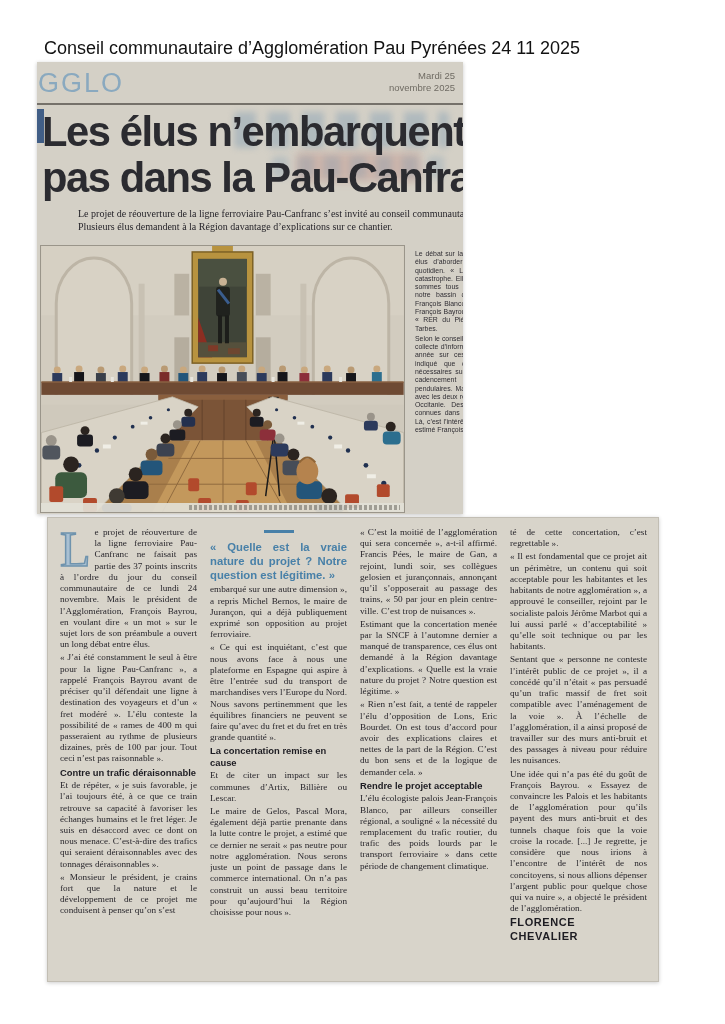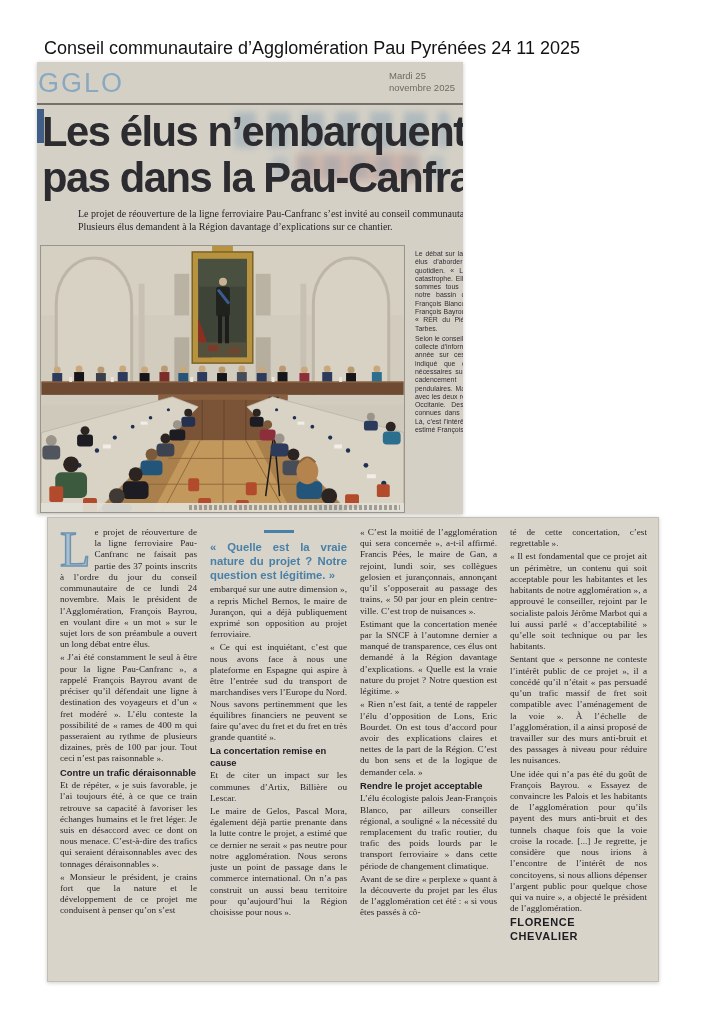--- a/index.html
+++ b/index.html
@@ -14,21 +14,21 @@
   
   .clip-top{
     position:absolute;left:37px;top:62px;width:426px;height:452px;
     background:#d4d0c6;box-shadow:0 1px 4px rgba(0,0,0,.22);overflow:hidden;
   }
   .masthead{
     position:absolute;left:1px;top:6px;font-size:27px;letter-spacing:2px;
     color:#8aa9bf;font-weight:400;
   }
   .np-date{
-    position:absolute;right:8px;top:8px;text-align:left;font-size:9.5px;
+    position:absolute;right:8px;top:8px;text-align:right;font-size:9.5px;
     line-height:1.3;color:#6f6b63;
   }
   .np-rule{
     position:absolute;left:0;top:41px;width:100%;height:2px;background:#55524b;opacity:.75;
   }
   .edge-mark{
     position:absolute;left:0;top:47px;width:7px;height:34px;background:#274a7a;opacity:.85;
   }
   .ghost{position:absolute;filter:blur(3px);border-radius:4px;pointer-events:none;}
   .ghost-1{right:14px;top:50px;width:215px;height:36px;
@@ -343,21 +343,20 @@
       <p>Et de citer un impact sur les communes d’Artix, Billière ou Lescar.</p>
       <p>Le maire de Gelos, Pascal Mora, également déjà partie prenante dans la lutte contre le projet, a estimé que ce dernier ne serait « pas neutre pour notre agglomération. Nous serons juste un point de passage dans le commerce international. On n’a pas construit un aussi beau territoire pour qu’aujourd’hui la Région choisisse pour nous ».</p>
     </div>
 
     <div class="col">
       <p>« C’est la moitié de l’agglomération qui sera concernée », a-t-il affirmé. Francis Pées, le maire de Gan, a rejoint, lundi soir, ses collègues gelosien et jurançonnais, annonçant qu’il s’opposerait au passage des trains, « 50 par jour en plein centre-ville. C’est trop de nuisances ».</p>
       <p>Estimant que la concertation menée par la SNCF à l’automne dernier a manqué de transparence, ces élus ont demandé à la Région davantage d’explications. « Quelle est la vraie nature du projet ? Notre question est légitime. »</p>
       <p>« Rien n’est fait, a tenté de rappeler l’élu d’opposition de Lons, Eric Bourdet. On est tous d’accord pour avoir des explications claires et nettes de la part de la Région. C’est du bon sens et de la logique de demander cela. »</p>
       <p class="subhead">Rendre le projet acceptable</p>
       <p>L’élu écologiste palois Jean-François Blanco, par ailleurs conseiller régional, a souligné « la nécessité du remplacement du trafic routier, du trafic des poids lourds par le transport ferroviaire » dans cette période de changement climatique.</p>
-      <p>Avant de se dire « perplexe » quant à la découverte du projet par les élus de l’agglomération cet été : « si vous êtes passés à cô-</p>
     </div>
 
     <div class="col">
       <p>té de cette concertation, c’est regrettable ».</p>
       <p>« Il est fondamental que ce projet ait un périmètre, un contenu qui soit acceptable pour les habitantes et les habitants de notre agglomération », a approuvé le conseiller, rejoint par le socialiste palois Jérôme Marbot qui a lui aussi parlé « d’acceptabilité » qu’elle soit technique ou par les habitants.</p>
       <p>Sentant que « personne ne conteste l’intérêt public de ce projet », il a concédé qu’il n’était « pas persuadé qu’un trafic massif de fret soit compatible avec l’aménagement de la voie ». À l’échelle de l’agglomération, il a ainsi proposé de travailler sur des murs anti-bruit et des passages à niveau pour réduire les nuisances.</p>
       <p>Une idée qui n’a pas été du goût de François Bayrou. « Essayez de convaincre les Palois et les habitants de l’agglomération pour qu’ils payent des murs anti-bruit et des tunnels chaque fois que la voie croise la rocade. [...] Je regrette, je considère que nous irions à l’encontre de l’intérêt de nos concitoyens, si nous allions dépenser l’argent public pour quelque chose qui va nuire », a objecté le président de l’agglomération.</p>
       <p class="byline">FLORENCE CHEVALIER</p>
     </div>
 

